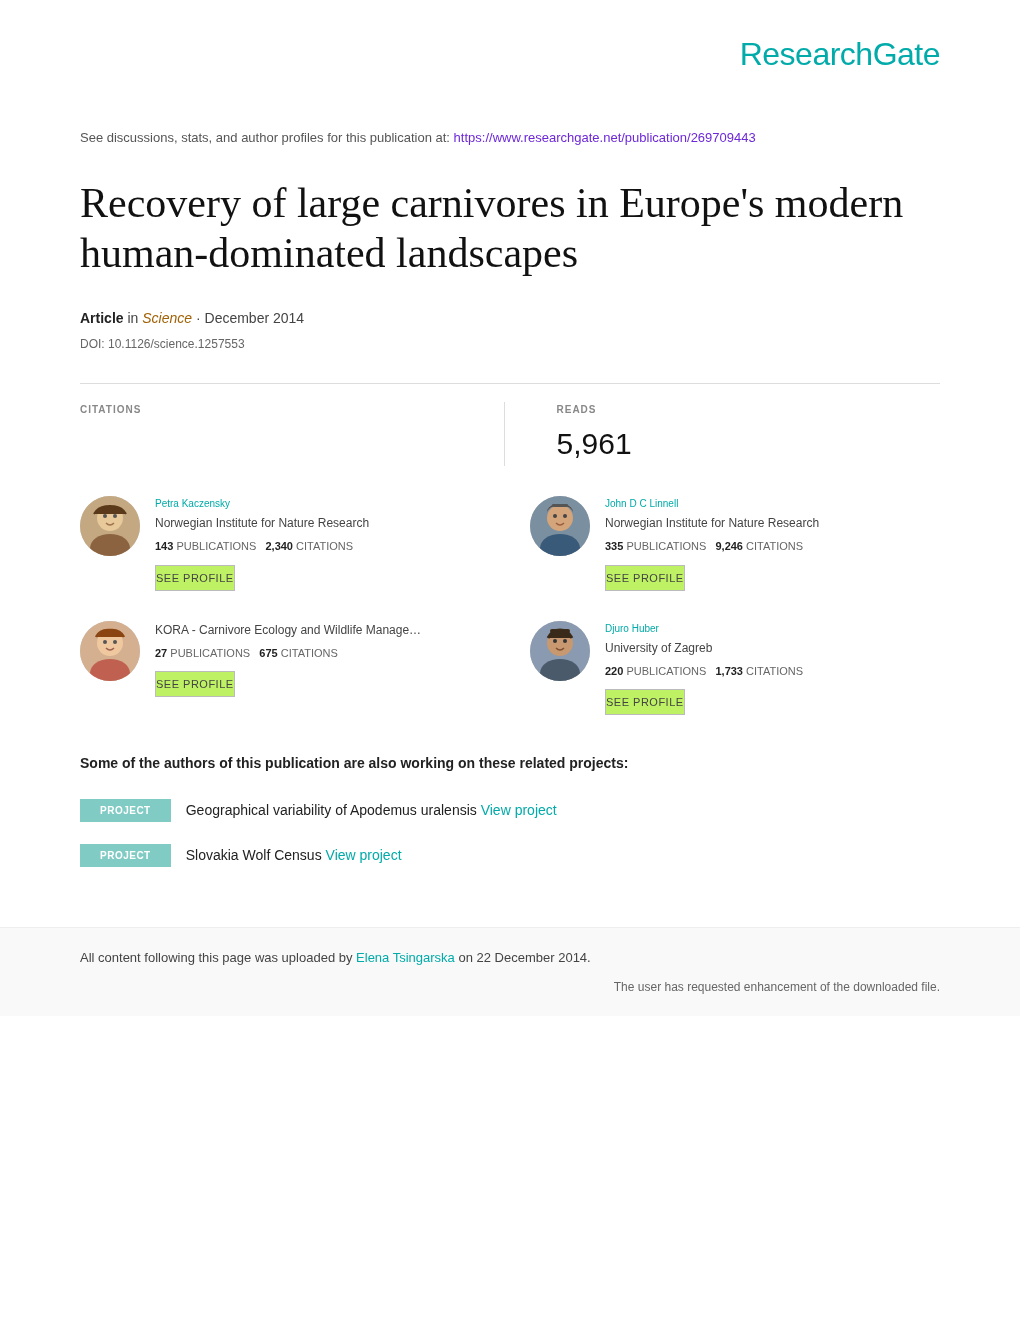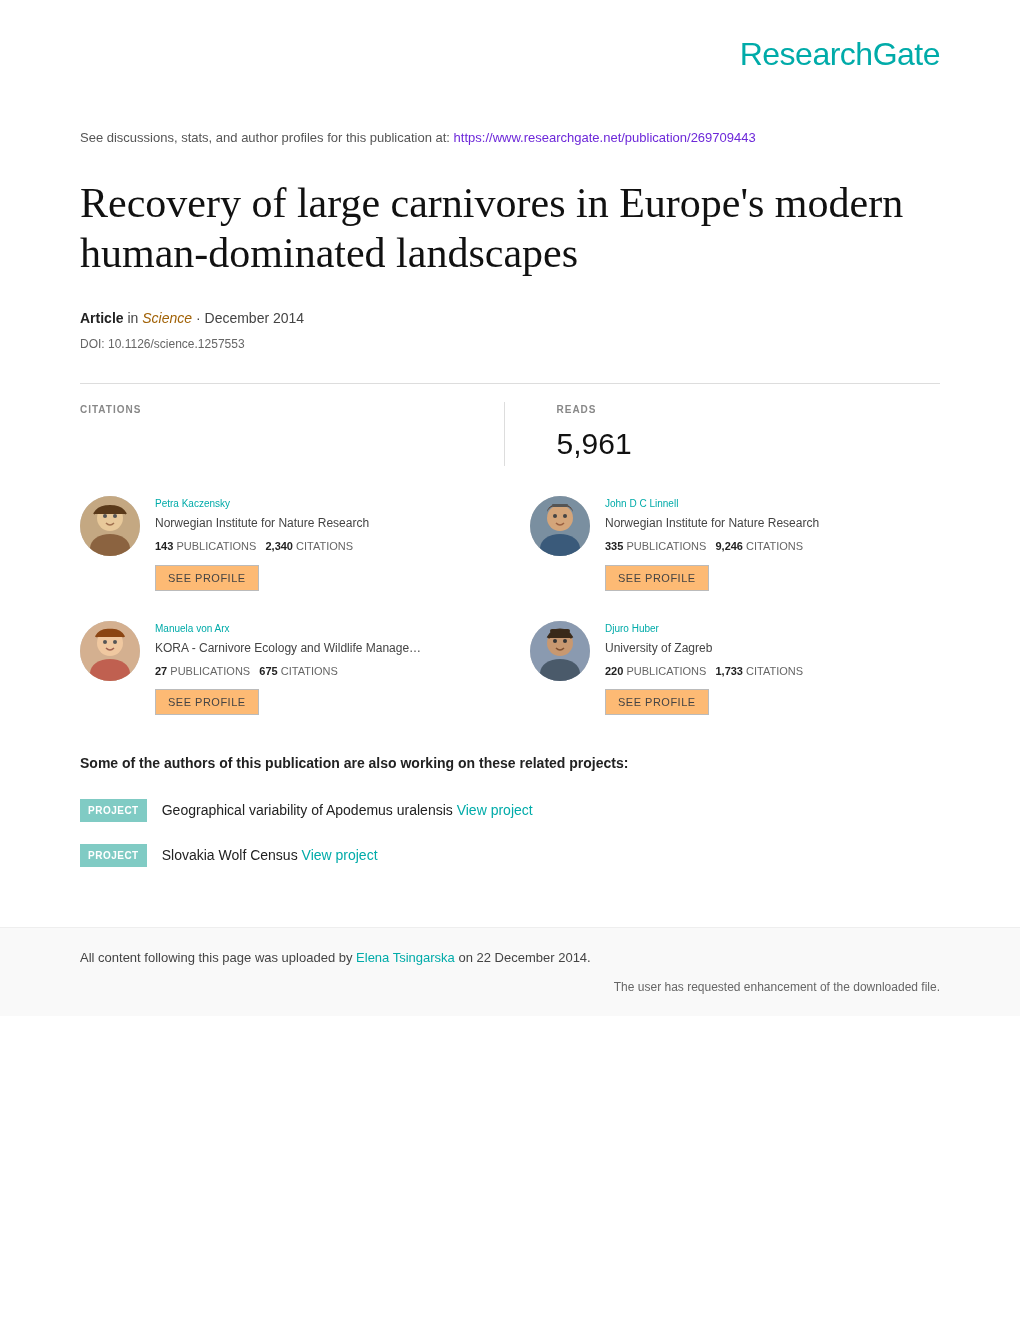--- a/index.html
+++ b/index.html
@@ -164,28 +164,28 @@
       color: #666;
       margin-bottom: 10px;
     }
     .author-stats strong {
       color: #222;
       font-weight: 700;
     }
     .see-profile-btn {
       display: inline-block;
       border: 1px solid #bbb;
-      padding: 6px 12px;
+      padding: 6px 0;
       font-family: Arial, sans-serif;
       font-size: 11px;
       color: #444;
       text-transform: uppercase;
       letter-spacing: 0.5px;
       cursor: pointer;
-      background: #fdba74;
+      background: #bef264;
       font-weight: 400;
     }
     .related-projects {
       margin-top: 38px;
     }
     .related-heading {
       font-family: Arial, sans-serif;
       font-size: 14px;
       font-weight: 700;
       color: #222;
@@ -196,21 +196,21 @@
       align-items: center;
       gap: 15px;
       margin-bottom: 22px;
     }
     .project-badge {
       background: #80cbc4;
       color: #fff;
       font-family: Arial, sans-serif;
       font-size: 10px;
       font-weight: 700;
-      padding: 4px 8px;
+      padding: 4px 20px;
       text-transform: uppercase;
       letter-spacing: 0.5px;
       flex-shrink: 0;
     }
     .project-text {
       font-family: Arial, sans-serif;
       font-size: 14px;
       color: #222;
     }
     .project-text a {
@@ -337,21 +337,20 @@
       <rect width="60" height="60" fill="#d4b090"></rect>
       <circle cx="30" cy="22" r="13" fill="#f0c8a0"></circle>
       <ellipse cx="30" cy="52" rx="20" ry="14" fill="#c06050"></ellipse>
       <circle cx="25" cy="21" r="2" fill="#555"></circle>
       <circle cx="35" cy="21" r="2" fill="#555"></circle>
       <path d="M26 27 Q30 31 34 27" stroke="#a0614f" stroke-width="1.5" fill="none"></path>
       <path d="M16 16 Q20 8 30 9 Q40 8 44 16" stroke="#8B4513" stroke-width="2.5" fill="#8B4513"></path>
     </svg>
     </div>
     <div class="author-info">
-      <a href="#" class="author-name">Manuela von Arx</a>
       <div class="author-institution">KORA - Carnivore Ecology and Wildlife Manage…</div>
       <div class="author-stats">
         <strong>27</strong> PUBLICATIONS&nbsp;&nbsp;
         <strong>675</strong> CITATIONS
       </div>
       <button class="see-profile-btn">SEE PROFILE</button>
     </div>
   </div>
         <div class="author-card">
     <div class="author-avatar">

